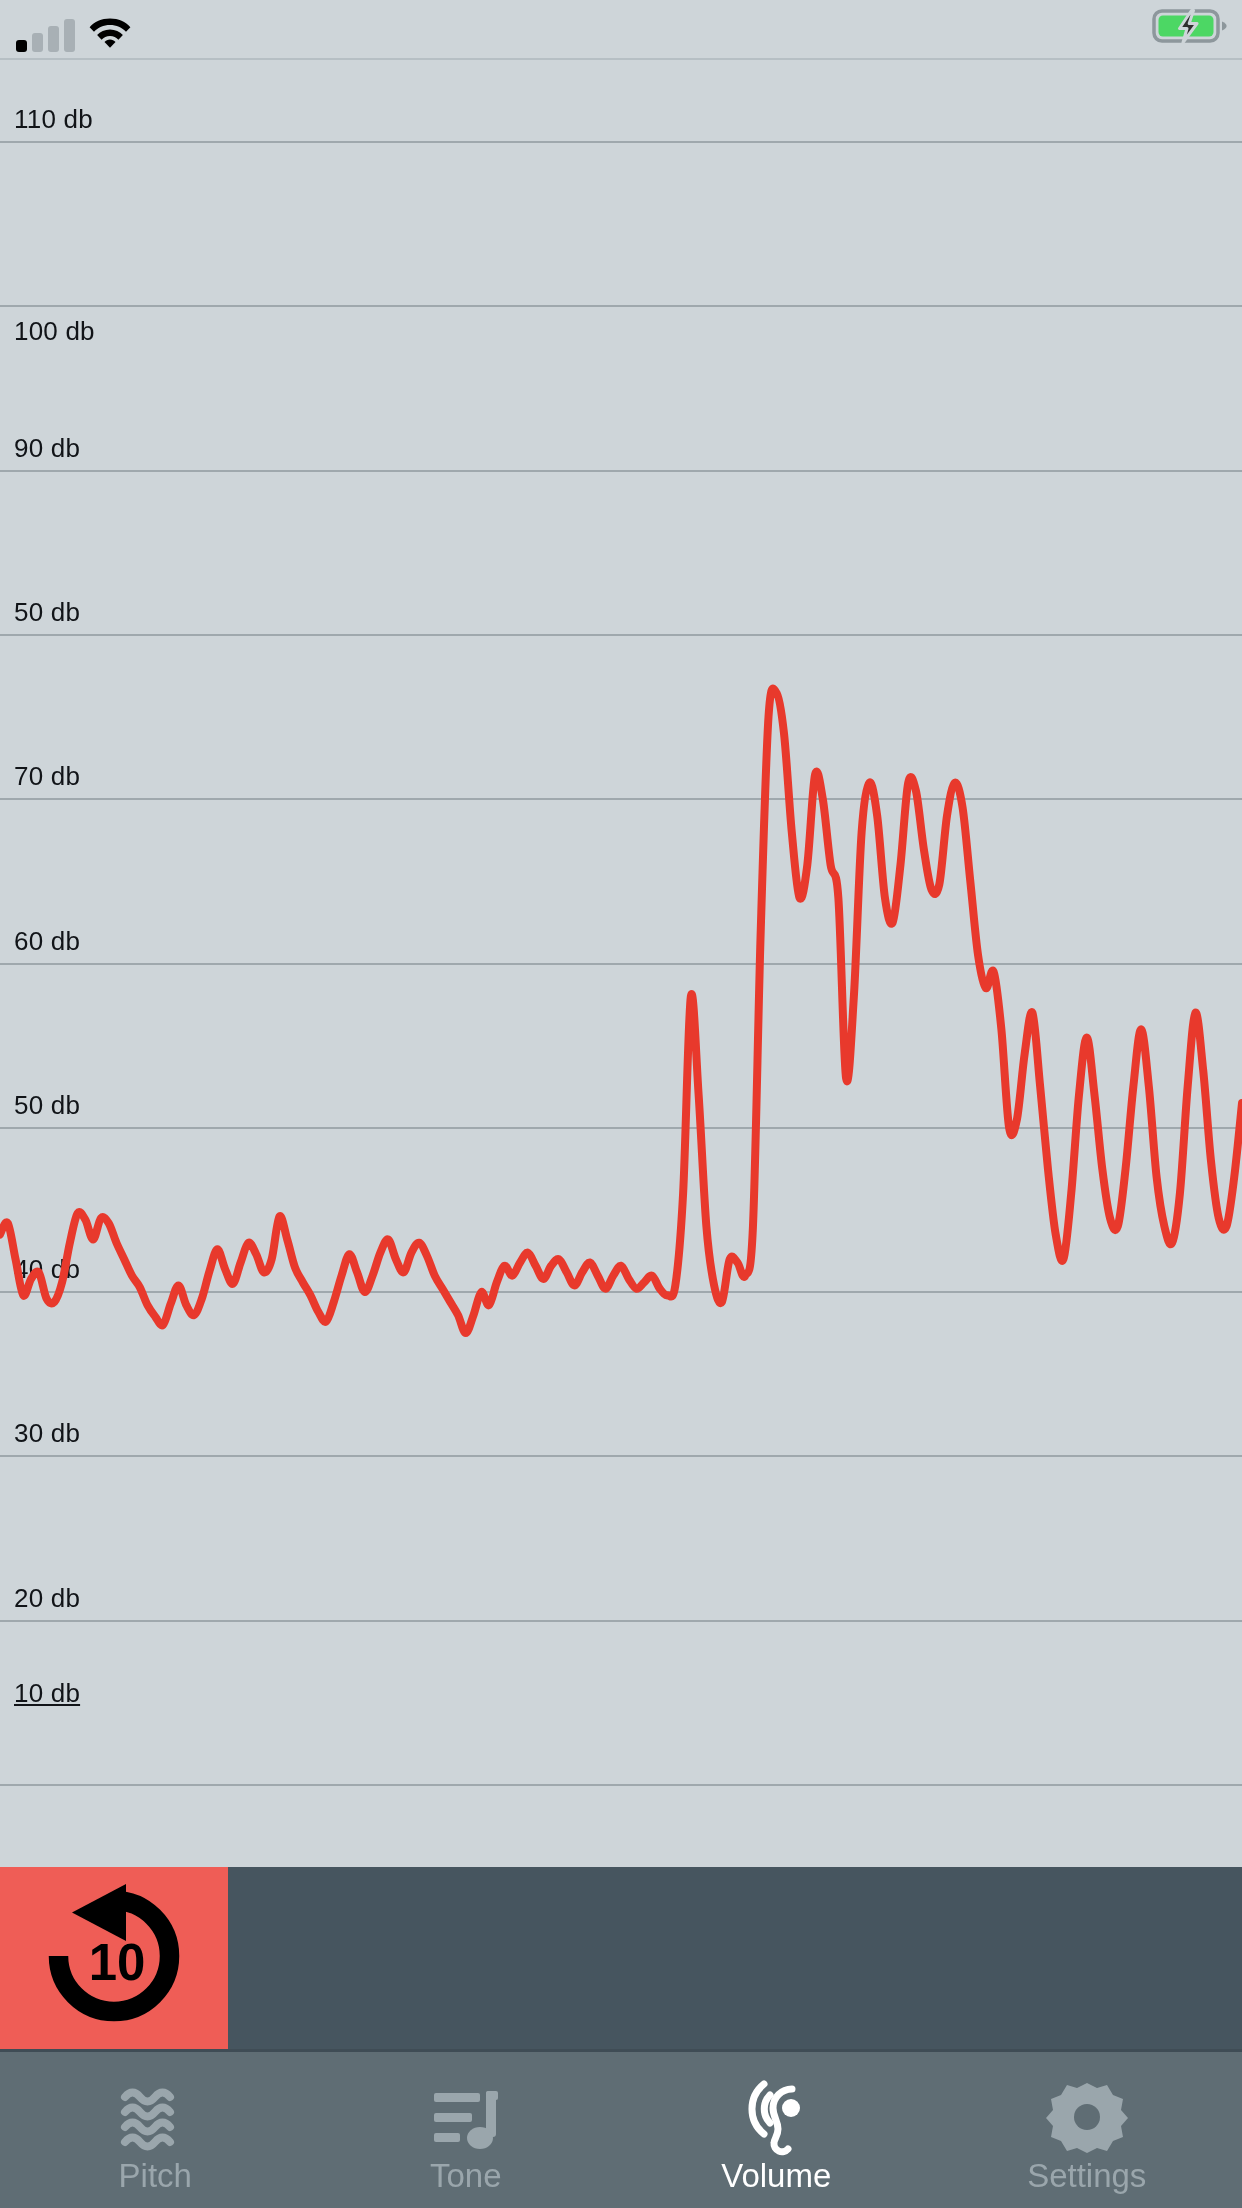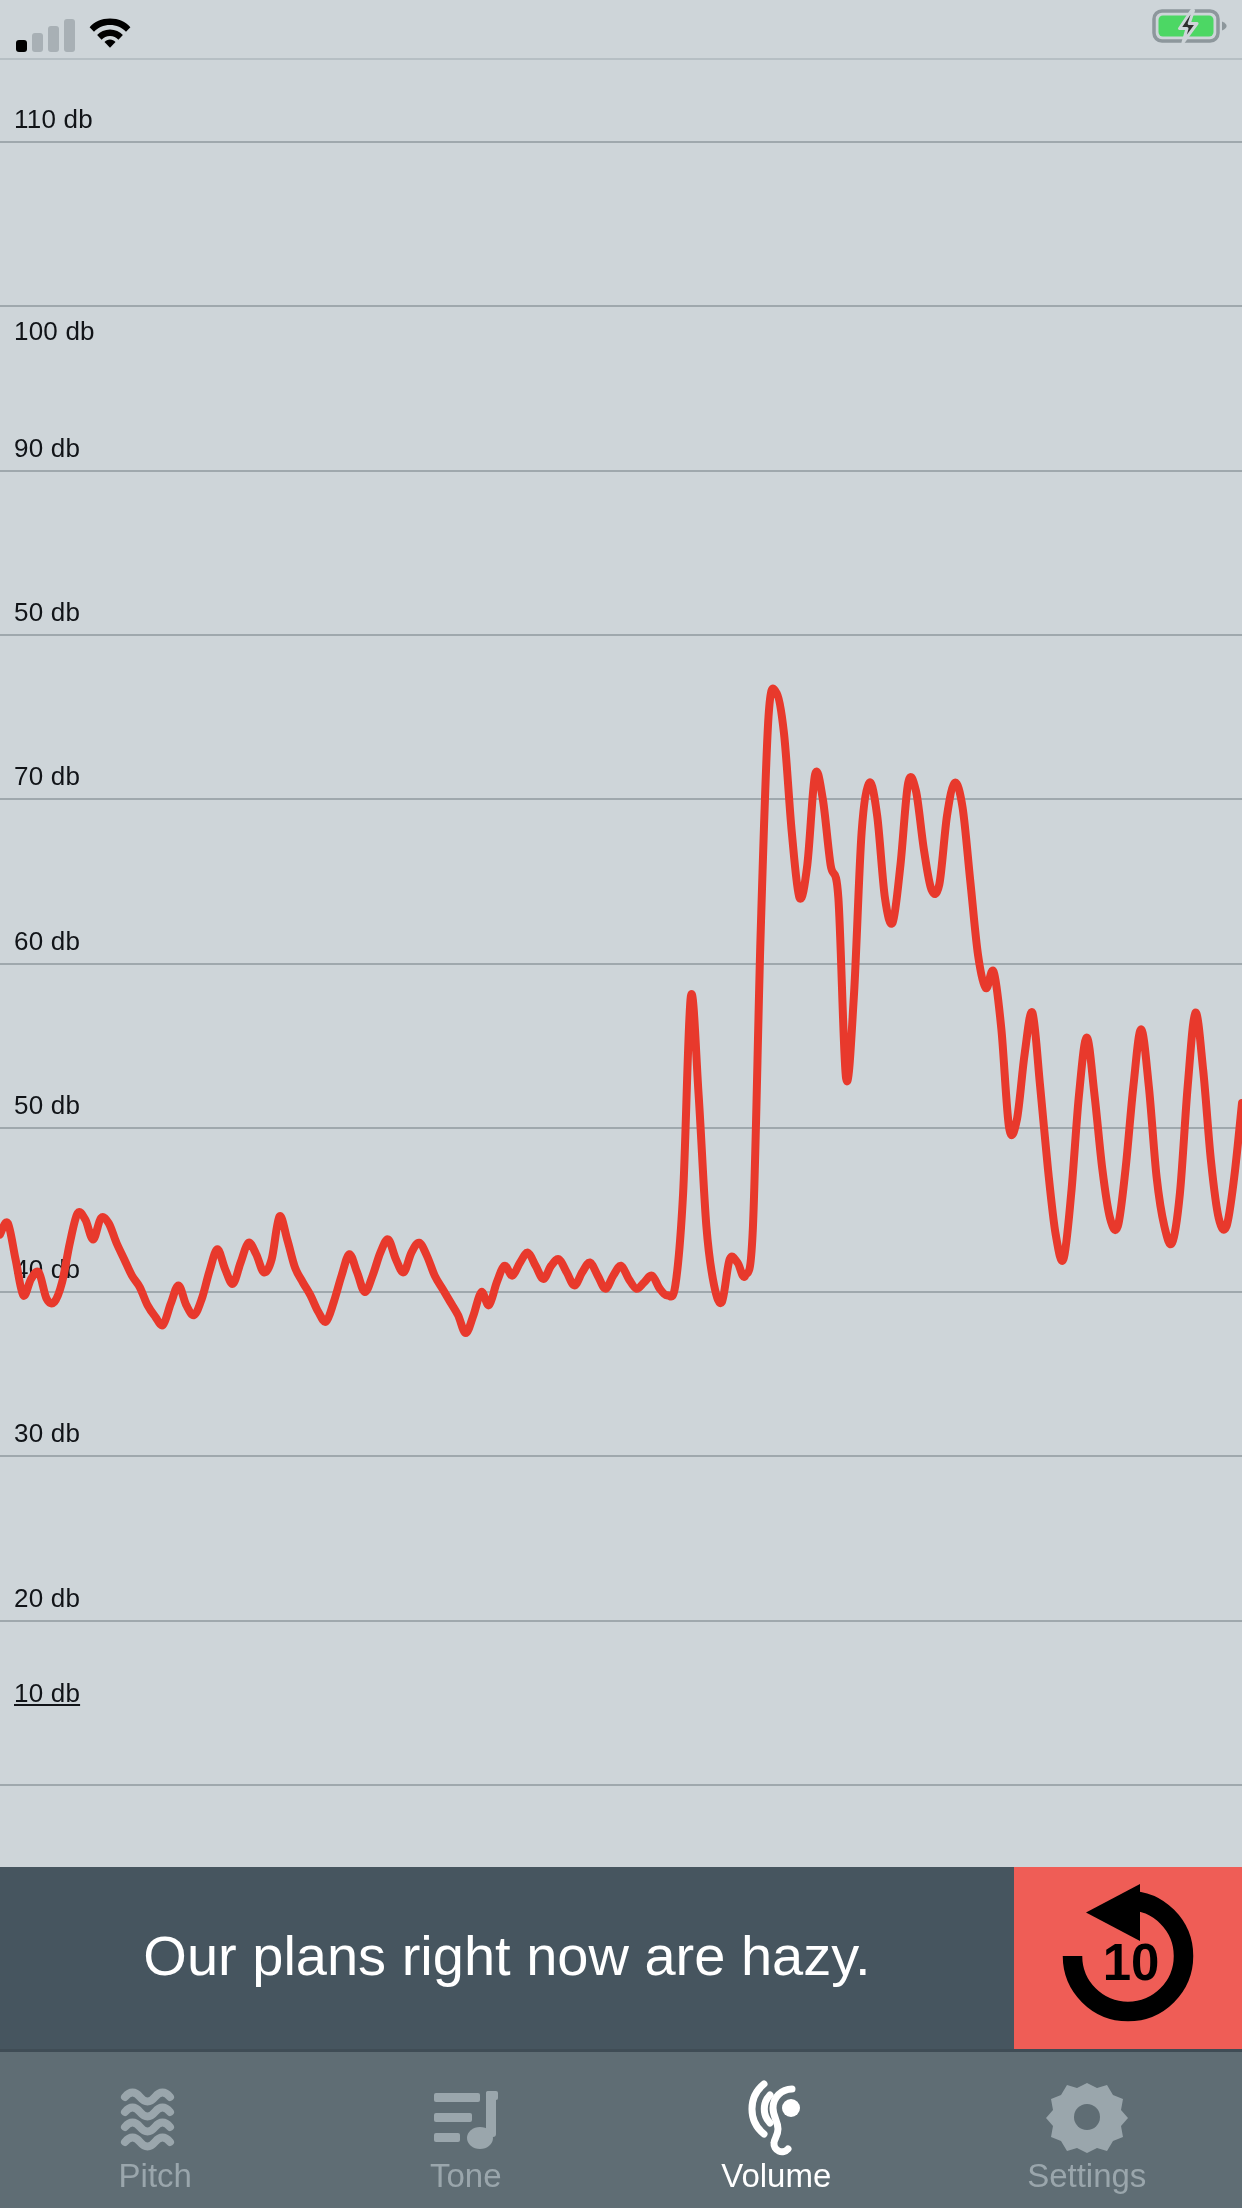--- a/index.html
+++ b/index.html
@@ -226,21 +226,20 @@
         <div class="ytick-label" style="top: 1524.59px;">20 db</div>
         <div class="gridline" style="top: 1723.86px;"></div>
         <div class="ytick-label" style="top: 1620px; text-decoration: underline;">10 db</div>
       </div>
     <svg class="plot-layer" id="plot-layer" viewBox="0 0 1242 1807" preserveAspectRatio="none">
         <path d="M 0.00 1174.55 C 1.29 1172.63, 5.18 1158.94, 7.76 1163.05 C 10.35 1167.16, 12.94 1187.14, 15.53 1199.19 C 18.11 1211.24, 20.70 1232.05, 23.29 1235.33 C 25.87 1238.62, 28.46 1222.74, 31.05 1218.90 C 33.64 1215.07, 36.23 1209.05, 38.81 1212.33 C 41.40 1215.62, 43.99 1233.69, 46.57 1238.62 C 49.16 1243.54, 51.75 1244.64, 54.34 1241.90 C 56.92 1239.16, 59.51 1232.05, 62.10 1222.19 C 64.69 1212.33, 67.27 1194.26, 69.86 1182.76 C 72.45 1171.26, 75.04 1157.03, 77.63 1153.19 C 80.21 1149.36, 82.80 1155.38, 85.39 1159.77 C 87.97 1164.15, 90.56 1179.75, 93.15 1179.48 C 95.74 1179.20, 98.33 1160.86, 100.91 1158.12 C 103.50 1155.38, 106.09 1158.94, 108.67 1163.05 C 111.26 1167.16, 113.85 1176.74, 116.44 1182.76 C 119.03 1188.79, 121.61 1193.72, 124.20 1199.19 C 126.79 1204.67, 129.38 1210.96, 131.96 1215.62 C 134.55 1220.27, 137.14 1222.19, 139.72 1227.12 C 142.31 1232.05, 144.90 1240.26, 147.49 1245.19 C 150.07 1250.12, 152.66 1253.40, 155.25 1256.69 C 157.84 1259.97, 160.43 1267.09, 163.01 1264.90 C 165.60 1262.71, 168.19 1250.12, 170.78 1243.54 C 173.36 1236.97, 175.95 1225.20, 178.54 1225.47 C 181.13 1225.75, 183.71 1240.26, 186.30 1245.19 C 188.89 1250.12, 191.47 1256.14, 194.06 1255.04 C 196.65 1253.95, 199.24 1246.01, 201.83 1238.62 C 204.41 1231.22, 207.00 1218.90, 209.59 1210.69 C 212.18 1202.48, 214.76 1189.61, 217.35 1189.33 C 219.94 1189.06, 222.52 1203.30, 225.11 1209.05 C 227.70 1214.80, 230.29 1224.93, 232.88 1223.83 C 235.46 1222.74, 238.05 1209.32, 240.64 1202.48 C 243.23 1195.63, 245.81 1184.13, 248.40 1182.76 C 250.99 1181.39, 253.57 1189.33, 256.16 1194.26 C 258.75 1199.19, 261.34 1211.51, 263.93 1212.33 C 266.51 1213.15, 269.10 1208.50, 271.69 1199.19 C 274.27 1189.88, 276.86 1159.77, 279.45 1156.48 C 282.04 1153.19, 284.63 1170.99, 287.21 1179.48 C 289.80 1187.97, 292.39 1200.29, 294.97 1207.40 C 297.56 1214.52, 300.15 1217.53, 302.74 1222.19 C 305.33 1226.84, 307.91 1230.40, 310.50 1235.33 C 313.09 1240.26, 315.67 1247.38, 318.26 1251.76 C 320.85 1256.14, 323.44 1263.26, 326.03 1261.61 C 328.61 1259.97, 331.20 1249.57, 333.79 1241.90 C 336.37 1234.24, 338.96 1223.56, 341.55 1215.62 C 344.14 1207.68, 346.73 1194.81, 349.31 1194.26 C 351.90 1193.72, 354.49 1206.04, 357.07 1212.33 C 359.66 1218.63, 362.25 1231.50, 364.84 1232.05 C 367.43 1232.59, 370.01 1222.19, 372.60 1215.62 C 375.19 1209.05, 377.77 1198.64, 380.36 1192.62 C 382.95 1186.60, 385.54 1178.38, 388.13 1179.48 C 390.71 1180.57, 393.30 1193.72, 395.89 1199.19 C 398.48 1204.67, 401.06 1213.43, 403.65 1212.33 C 406.24 1211.24, 408.82 1197.55, 411.41 1192.62 C 414.00 1187.69, 416.59 1182.22, 419.18 1182.76 C 421.76 1183.31, 424.35 1190.43, 426.94 1195.91 C 429.52 1201.38, 432.11 1210.14, 434.70 1215.62 C 437.29 1221.09, 439.88 1224.38, 442.46 1228.76 C 445.05 1233.14, 447.64 1237.52, 450.22 1241.90 C 452.81 1246.28, 455.40 1249.84, 457.99 1255.04 C 460.58 1260.25, 463.16 1273.11, 465.75 1273.11 C 468.34 1273.11, 470.92 1261.89, 473.51 1255.04 C 476.10 1248.20, 478.69 1233.69, 481.28 1232.05 C 483.86 1230.40, 486.45 1246.83, 489.04 1245.19 C 491.62 1243.54, 494.21 1228.76, 496.80 1222.19 C 499.39 1215.62, 501.98 1206.86, 504.56 1205.76 C 507.15 1204.67, 509.74 1216.17, 512.32 1215.62 C 514.91 1215.07, 517.50 1206.31, 520.09 1202.48 C 522.67 1198.64, 525.26 1192.07, 527.85 1192.62 C 530.44 1193.17, 533.03 1201.38, 535.61 1205.76 C 538.20 1210.14, 540.79 1218.90, 543.38 1218.90 C 545.96 1218.90, 548.55 1209.05, 551.14 1205.76 C 553.72 1202.48, 556.31 1198.10, 558.90 1199.19 C 561.49 1200.29, 564.08 1207.95, 566.66 1212.33 C 569.25 1216.71, 571.84 1225.47, 574.43 1225.47 C 577.01 1225.47, 579.60 1216.17, 582.19 1212.33 C 584.77 1208.50, 587.36 1201.93, 589.95 1202.48 C 592.54 1203.02, 595.13 1211.24, 597.71 1215.62 C 600.30 1220.00, 602.89 1228.76, 605.48 1228.76 C 608.06 1228.76, 610.65 1219.45, 613.24 1215.62 C 615.83 1211.79, 618.41 1205.21, 621.00 1205.76 C 623.59 1206.31, 626.17 1215.07, 628.76 1218.90 C 631.35 1222.74, 633.94 1228.21, 636.52 1228.76 C 639.11 1229.31, 641.70 1224.38, 644.29 1222.19 C 646.88 1220.00, 649.46 1214.52, 652.05 1215.62 C 654.64 1216.71, 657.23 1225.47, 659.81 1228.76 C 662.40 1232.05, 664.99 1235.88, 667.57 1235.33 C 670.16 1234.78, 672.75 1242.45, 675.34 1225.47 C 677.92 1208.50, 680.51 1181.67, 683.10 1133.48 C 685.69 1085.30, 688.28 952.78, 690.86 936.35 C 693.45 919.93, 696.04 996.59, 698.63 1034.92 C 701.21 1073.25, 703.80 1134.58, 706.39 1166.34 C 708.97 1198.10, 711.56 1212.88, 714.15 1225.47 C 716.74 1238.07, 719.33 1246.28, 721.91 1241.90 C 724.50 1237.52, 727.09 1205.76, 729.68 1199.19 C 732.26 1192.62, 734.85 1199.74, 737.44 1202.48 C 740.02 1205.21, 742.61 1221.64, 745.20 1215.62 C 747.79 1209.59, 750.38 1223.83, 752.96 1166.34 C 755.55 1108.84, 758.14 955.52, 760.73 870.65 C 763.31 785.77, 765.90 696.79, 768.49 657.09 C 771.08 617.39, 773.66 629.71, 776.25 632.45 C 778.84 635.19, 781.42 650.25, 784.01 673.52 C 786.60 696.79, 789.19 744.70, 791.77 772.08 C 794.36 799.46, 796.95 832.32, 799.54 837.79 C 802.13 843.27, 804.71 825.47, 807.30 804.94 C 809.89 784.40, 812.48 725.54, 815.06 714.59 C 817.65 703.63, 820.24 724.17, 822.82 739.23 C 825.41 754.29, 828.00 788.51, 830.59 804.94 C 833.17 821.36, 835.76 802.20, 838.35 837.79 C 840.94 873.38, 843.53 1002.06, 846.11 1018.49 C 848.70 1034.92, 851.29 977.42, 853.88 936.35 C 856.46 895.29, 859.05 807.67, 861.64 772.08 C 864.22 736.49, 866.81 725.54, 869.40 722.80 C 871.99 720.06, 874.58 736.49, 877.16 755.65 C 879.75 774.82, 882.34 819.99, 884.93 837.79 C 887.51 855.59, 890.10 867.91, 892.69 862.43 C 895.27 856.96, 897.86 828.21, 900.45 804.94 C 903.04 781.66, 905.63 735.12, 908.21 722.80 C 910.80 710.48, 913.39 720.06, 915.98 731.01 C 918.56 741.97, 921.15 772.08, 923.74 788.51 C 926.33 804.94, 928.91 823.55, 931.50 829.58 C 934.09 835.60, 936.67 836.97, 939.26 824.65 C 941.85 812.33, 944.44 772.63, 947.02 755.65 C 949.61 738.68, 952.20 724.17, 954.79 722.80 C 957.38 721.43, 959.96 731.01, 962.55 747.44 C 965.14 763.87, 967.73 796.72, 970.31 821.36 C 972.90 846.00, 975.49 877.49, 978.07 895.29 C 980.66 913.08, 983.25 925.40, 985.84 928.14 C 988.42 930.88, 991.01 904.87, 993.60 911.71 C 996.19 918.56, 998.78 943.20, 1001.36 969.21 C 1003.95 995.22, 1006.54 1052.71, 1009.13 1067.77 C 1011.71 1082.83, 1014.30 1071.88, 1016.89 1059.56 C 1019.47 1047.24, 1022.06 1011.65, 1024.65 993.85 C 1027.24 976.05, 1029.83 947.31, 1032.41 952.78 C 1035.00 958.26, 1037.59 1000.69, 1040.17 1026.70 C 1042.76 1052.71, 1045.35 1084.20, 1047.94 1108.84 C 1050.53 1133.48, 1053.11 1159.49, 1055.70 1174.55 C 1058.29 1189.61, 1060.87 1206.04, 1063.46 1199.19 C 1066.05 1192.35, 1068.64 1160.86, 1071.23 1133.48 C 1073.81 1106.10, 1076.40 1060.93, 1078.99 1034.92 C 1081.57 1008.91, 1084.16 977.42, 1086.75 977.42 C 1089.34 977.42, 1091.93 1013.02, 1094.51 1034.92 C 1097.10 1056.82, 1099.69 1088.31, 1102.27 1108.84 C 1104.86 1129.38, 1107.45 1148.54, 1110.04 1158.12 C 1112.63 1167.71, 1115.21 1174.55, 1117.80 1166.34 C 1120.39 1158.12, 1122.97 1132.11, 1125.56 1108.84 C 1128.15 1085.57, 1130.74 1049.98, 1133.33 1026.70 C 1135.91 1003.43, 1138.50 969.21, 1141.09 969.21 C 1143.67 969.21, 1146.26 1002.06, 1148.85 1026.70 C 1151.44 1051.35, 1154.03 1093.78, 1156.61 1117.05 C 1159.20 1140.33, 1161.79 1155.38, 1164.38 1166.34 C 1166.96 1177.29, 1169.55 1188.24, 1172.14 1182.76 C 1174.72 1177.29, 1177.31 1159.49, 1179.90 1133.48 C 1182.49 1107.47, 1185.08 1056.82, 1187.66 1026.70 C 1190.25 996.59, 1192.84 955.52, 1195.42 952.78 C 1198.01 950.04, 1200.60 985.64, 1203.19 1010.28 C 1205.78 1034.92, 1208.36 1075.99, 1210.95 1100.63 C 1213.54 1125.27, 1216.12 1147.17, 1218.71 1158.12 C 1221.30 1169.07, 1223.89 1173.18, 1226.48 1166.34 C 1229.06 1159.49, 1231.65 1137.59, 1234.24 1117.05 C 1236.82 1096.52, 1240.71 1055.45, 1242.00 1043.13" fill="none" stroke="#e8392c" stroke-width="8" stroke-linecap="round" stroke-linejoin="round"></path>
       </svg>
   </div>
 
   <div class="caption-bar">
-    <div class="caption-text">Our plans right now are hazy.</div>
     <div class="rewind-button">
       <span>
         <svg class="rewind-icon" viewBox="0 0 100 100" xmlns="http://www.w3.org/2000/svg">
           <path d="M50 13 A37 37 0 1 1 13 50" fill="none" stroke="#000" stroke-width="13" stroke-linecap="butt"></path>
           <path d="M58 2 L58 40 L22 21 Z" fill="#000"></path>
           <text x="52" y="66" font-family="Liberation Sans, sans-serif" font-size="34" font-weight="bold" fill="#000" text-anchor="middle">10</text>
         </svg>
       </span>
     </div>
   </div>

